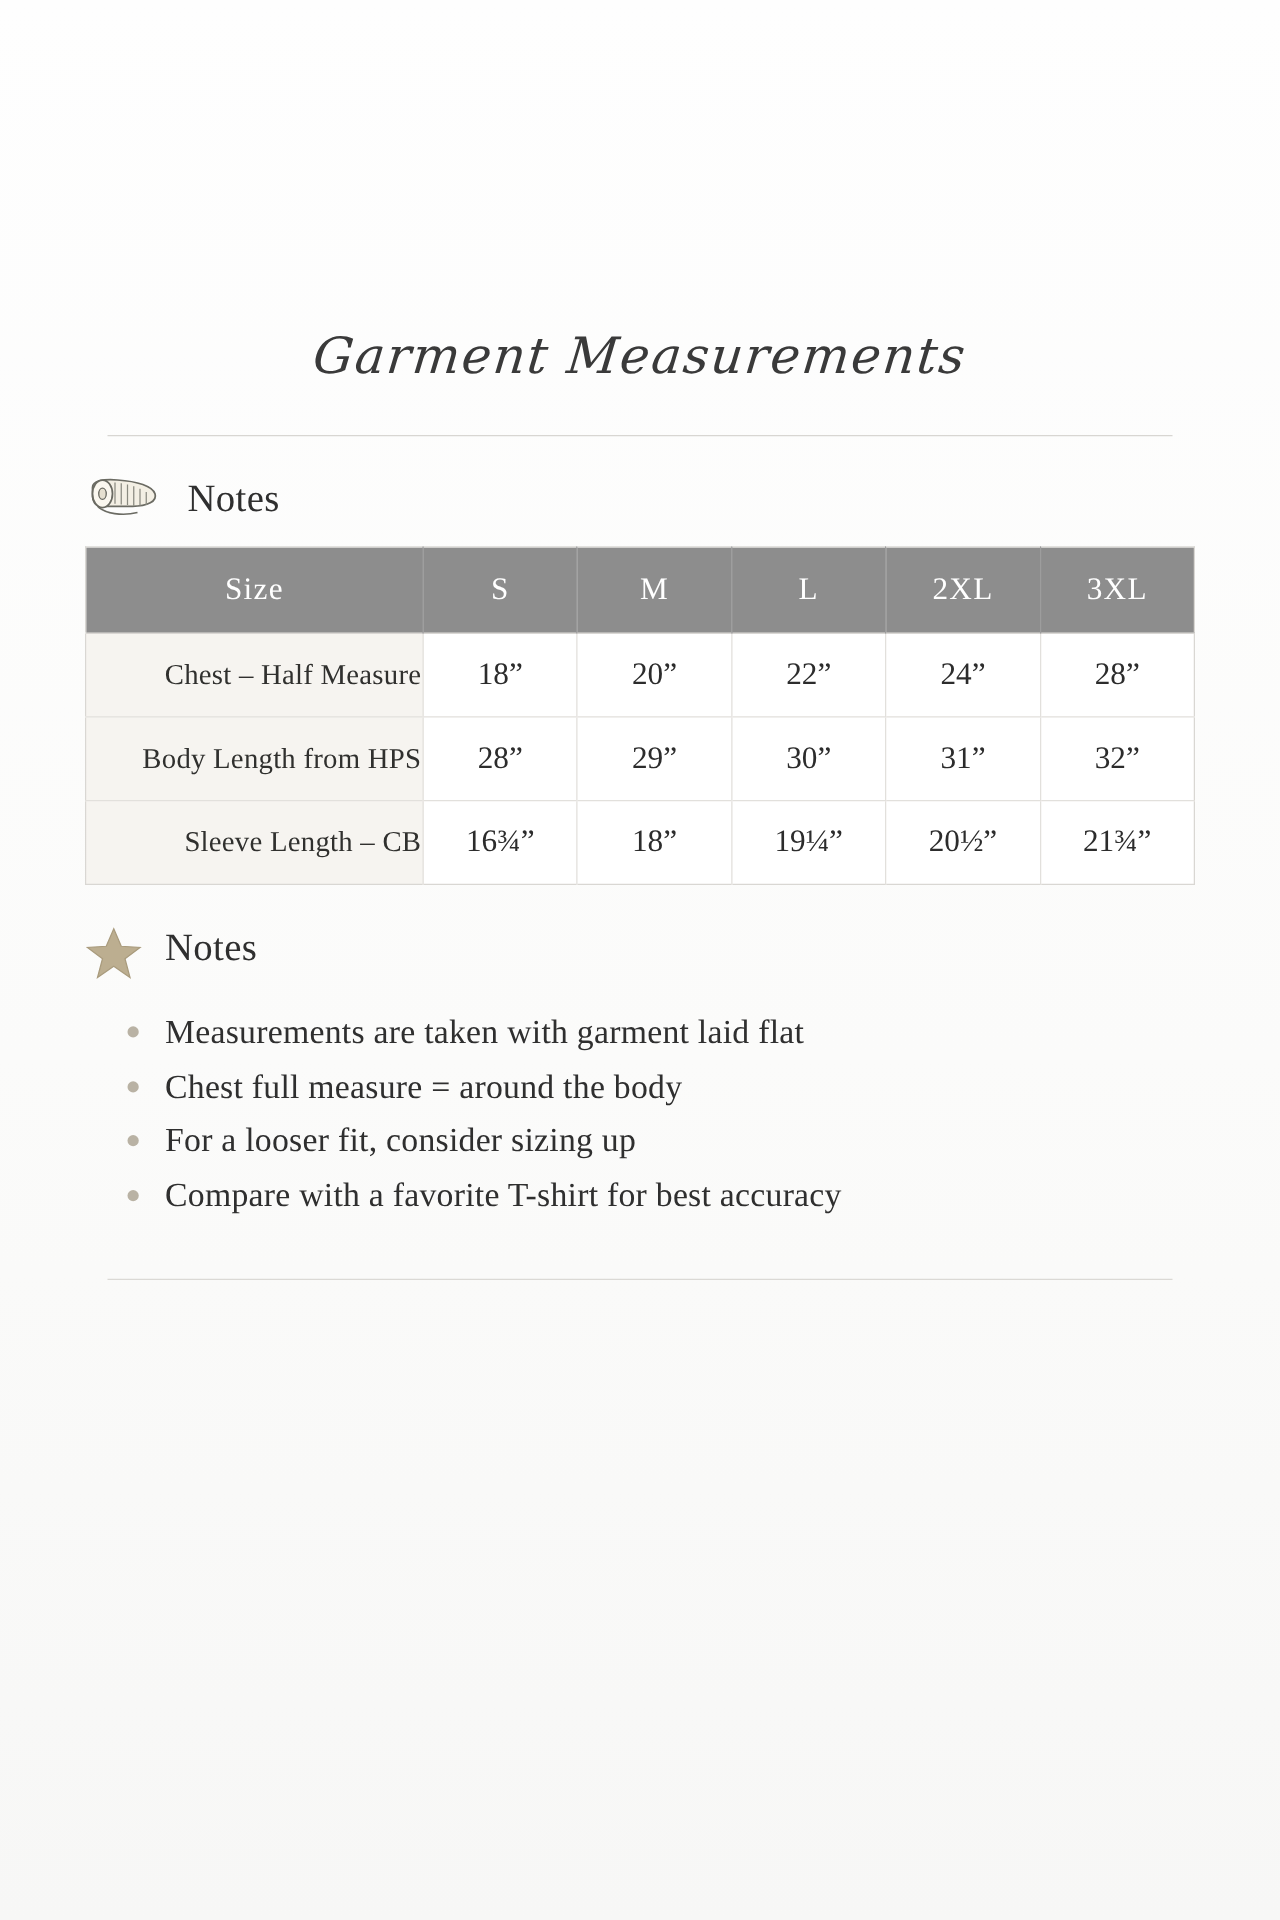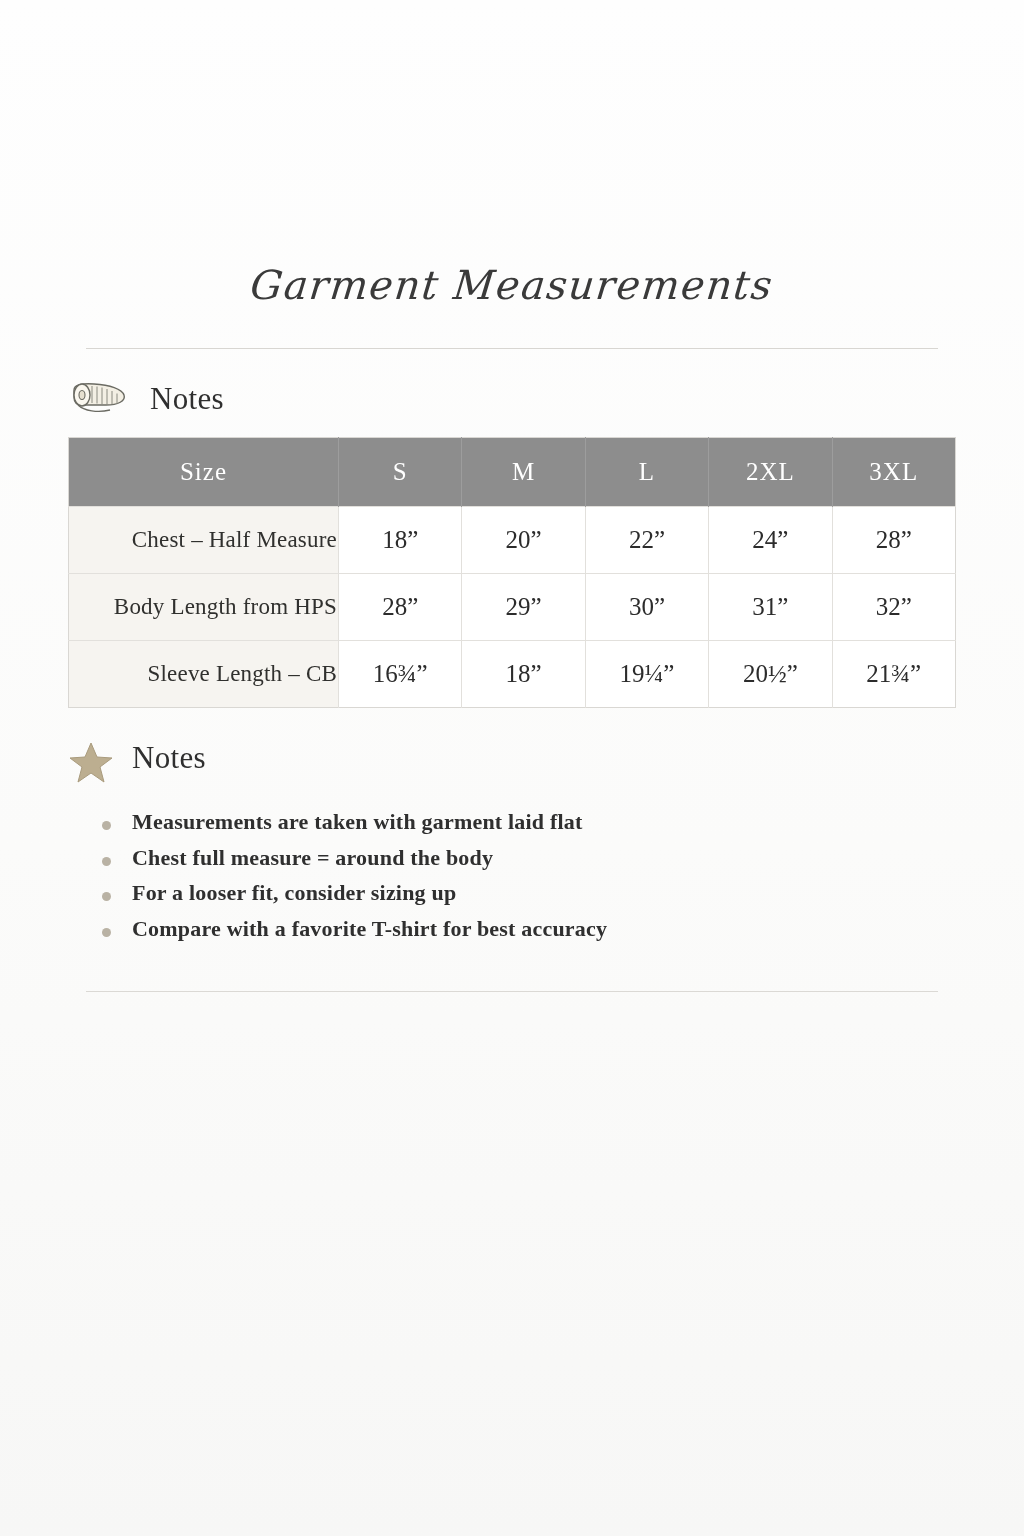--- a/index.html
+++ b/index.html
@@ -122,26 +122,25 @@
   col.cs { width: auto; }
 
   
   .notes-list {
     margin: 10px 0 0 0;
     padding: 0 0 0 28px;
     list-style: none;
   }
   .notes-list li {
     position: relative;
-    font-size: 22px;
+    font-size: 27px;
     line-height: 1.62;
     color: #2f2f2f;
     padding-left: 36px;
     letter-spacing: 0.2px;
-    font-weight: bold;
   }
   .notes-list li::before {
     content: "";
     position: absolute;
     left: 6px;
     top: 17px;
     width: 9px;
     height: 9px;
     border-radius: 50%;
     background: #b9b2a4;

